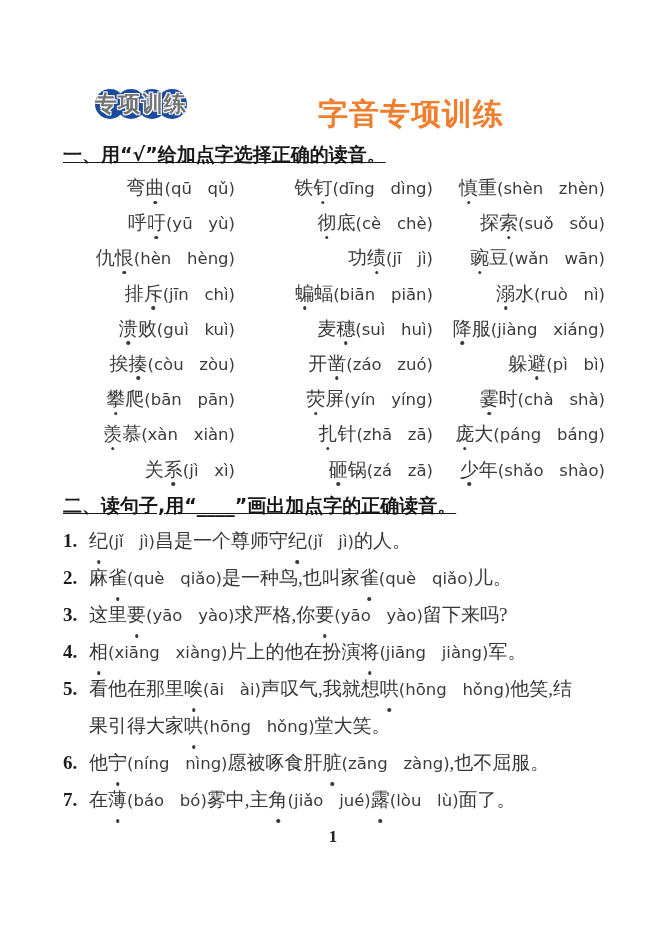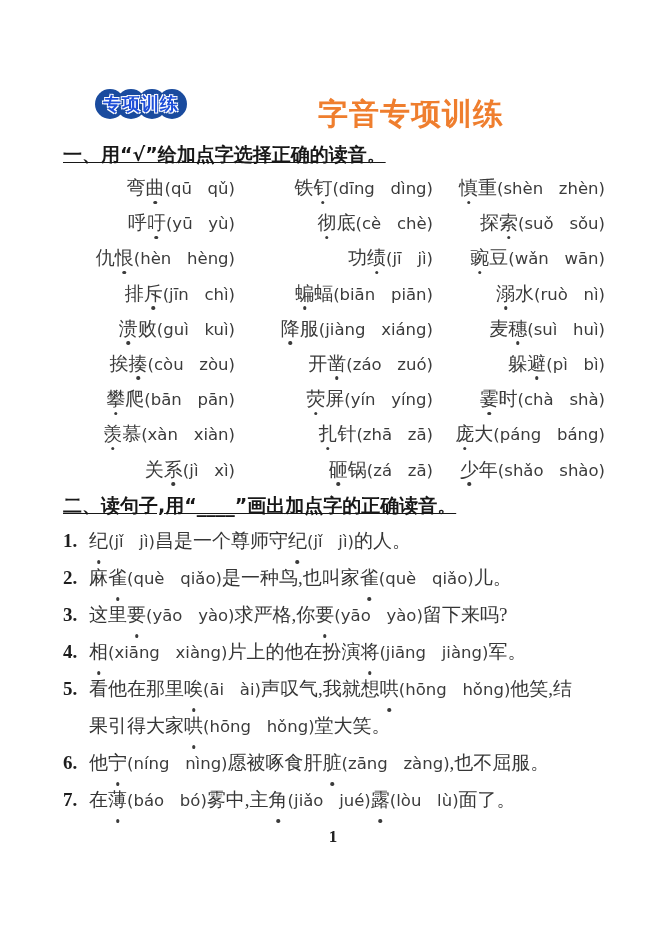--- a/index.html
+++ b/index.html
@@ -4,23 +4,23 @@
 <style>
   html,body{margin:0;padding:0;background:#fff;}
   .page{position:relative;width:666px;height:930px;background:#ffffff;overflow:hidden;
         font-family:"Liberation Serif","DejaVu Serif",serif;color:#3b3b3b;}
 
   
   .hdr{position:relative;height:142px;}
   .badge{position:absolute;left:95px;top:89px;width:92px;height:30px;}
   .badge .c{position:absolute;top:0;width:30px;height:30px;border-radius:50%;background:#1a4b9e;}
   .badge .c1{left:0}.badge .c2{left:21px}.badge .c3{left:42px}.badge .c4{left:62px}
-  .badge-text{position:absolute;left:0;top:0;width:92px;text-align:center;line-height:30px;
-       font-family:"DejaVu Sans","Liberation Sans",sans-serif;font-weight:700;font-size:18px;
-       color:#1d4ed8;letter-spacing:1px;
+  .badge-text{position:absolute;left:0;top:0;width:92px;line-height:30px;
+       font-family:"DejaVu Sans","Liberation Sans",sans-serif;font-weight:700;font-size:22px;
+       color:#737373;letter-spacing:1px;
        text-shadow:-1px -1px 0 #fff,1px -1px 0 #fff,-1px 1px 0 #fff,1px 1px 0 #fff;}
   .title{position:absolute;left:302px;top:82px;margin:16px;
        font-family:"DejaVu Sans","Liberation Sans",sans-serif;font-weight:700;
        font-size:30px;line-height:32px;color:#ef7e2e;letter-spacing:1px;}
 
   
   .sec-h{margin:0 0 0 63px;font-family:"DejaVu Sans","Liberation Sans",sans-serif;
        font-weight:700;font-size:19px;line-height:24px;color:#181818;text-decoration:underline;}
 
   
@@ -70,22 +70,22 @@
         <div class="cell">呼<span class="dotted">吁</span><span class="py">(yū   yù)</span></div>
         <div class="cell"><span class="dotted">彻</span>底<span class="py">(cè   chè)</span></div>
         <div class="cell">探<span class="dotted">索</span><span class="py">(suǒ   sǒu)</span></div>
         <div class="cell">仇<span class="dotted">恨</span><span class="py">(hèn   hèng)</span></div>
         <div class="cell">功<span class="dotted">绩</span><span class="py">(jī   jì)</span></div>
         <div class="cell"><span class="dotted">豌</span>豆<span class="py">(wǎn   wān)</span></div>
         <div class="cell">排<span class="dotted">斥</span><span class="py">(jīn   chì)</span></div>
         <div class="cell"><span class="dotted">蝙</span>蝠<span class="py">(biān   piān)</span></div>
         <div class="cell"><span class="dotted">溺</span>水<span class="py">(ruò   nì)</span></div>
         <div class="cell"><span class="dotted">溃</span>败<span class="py">(guì   kuì)</span></div>
+        <div class="cell">麦<span class="dotted">穗</span><span class="py">(suì   huì)</span></div>
         <div class="cell"><span class="dotted">降</span>服<span class="py">(jiàng   xiáng)</span></div>
-        <div class="cell">麦<span class="dotted">穗</span><span class="py">(suì   huì)</span></div>
         <div class="cell">挨<span class="dotted">揍</span><span class="py">(còu   zòu)</span></div>
         <div class="cell">开<span class="dotted">凿</span><span class="py">(záo   zuó)</span></div>
         <div class="cell">躲<span class="dotted">避</span><span class="py">(pì   bì)</span></div>
         <div class="cell"><span class="dotted">攀</span>爬<span class="py">(bān   pān)</span></div>
         <div class="cell"><span class="dotted">荧</span>屏<span class="py">(yín   yíng)</span></div>
         <div class="cell"><span class="dotted">霎</span>时<span class="py">(chà   shà)</span></div>
         <div class="cell"><span class="dotted">羡</span>慕<span class="py">(xàn   xiàn)</span></div>
         <div class="cell"><span class="dotted">扎</span>针<span class="py">(zhā   zā)</span></div>
         <div class="cell"><span class="dotted">庞</span>大<span class="py">(páng   báng)</span></div>
         <div class="cell">关<span class="dotted">系</span><span class="py">(jì   xì)</span></div>

